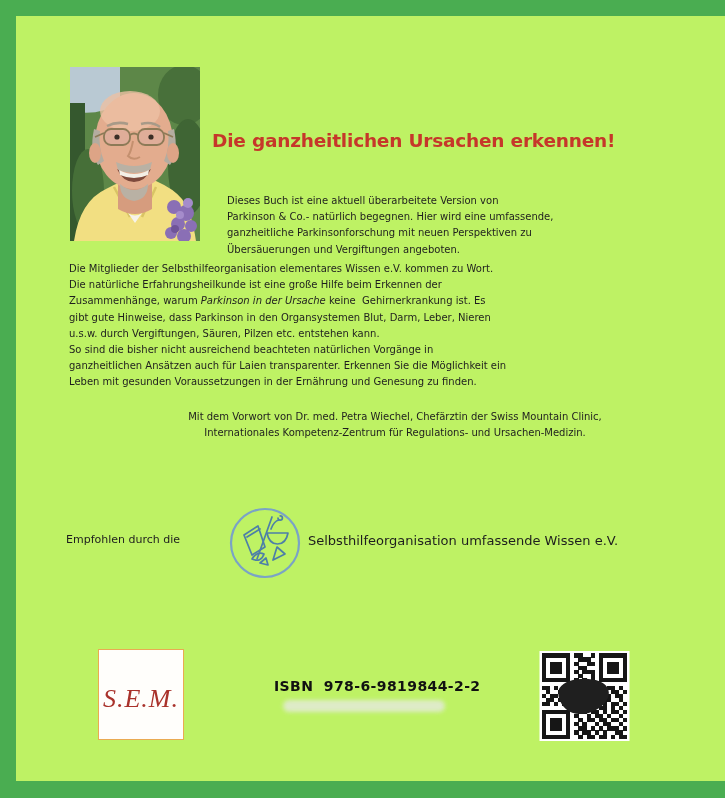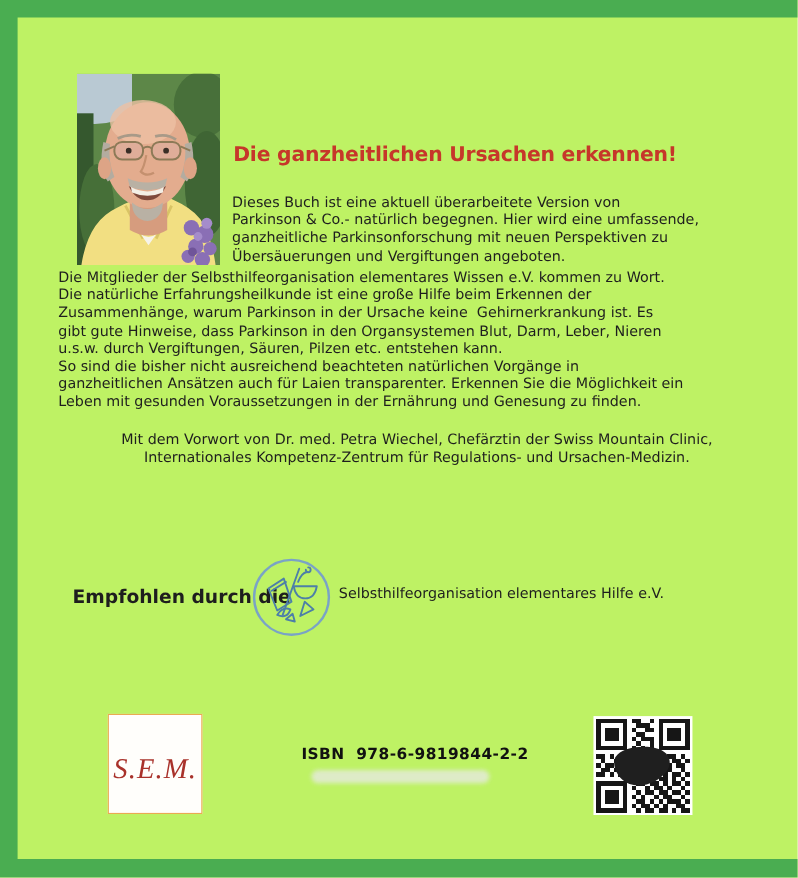--- a/index.html
+++ b/index.html
@@ -20,29 +20,29 @@
     pointer-events:none;
     box-sizing:border-box;
   }
   .portrait{position:absolute;left:70px;top:67px;width:130px;height:174px;}
   .heading{
     position:absolute;left:212px;top:130px;margin:0;
     font-size:18.5px;font-weight:bold;letter-spacing:-0.2px;
     color:#c6372a;
   }
   .para{
-    position:absolute;margin:0;
-    font-size:13px;line-height:16.2px;
+    position:absolute;margin:16px;
+    font-size:10px;line-height:16.2px;
     white-space:pre-wrap;
   }
   .intro{left:211px;top:177px;width:480px;}
   .bodytext{left:53px;top:245px;width:640px;}
   .foreword{left:59px;top:393px;width:640px;text-align:center;}
-  .it{}
-  .rec-prefix{position:absolute;left:66px;top:533px;font-size:17px;font-weight:bold;}
+  .it{font-style:italic;}
+  .rec-prefix{position:absolute;left:66px;top:533px;font-size:11px;}
   .org-logo{position:absolute;left:227px;top:505px;width:76px;height:76px;}
   .org-name{position:absolute;left:308px;top:533px;font-size:13px;}
   .sem{
     position:absolute;left:98px;top:649px;width:86px;height:91px;
     border:1.5px solid #eaaa52;background:#fffefb;
     box-sizing:border-box;
     display:flex;align-items:center;justify-content:center;
   }
   .sem span{
     font-family:"Liberation Serif","DejaVu Serif",serif;
@@ -143,21 +143,21 @@
       <path d="M45,12 L30,54"></path>
       <path d="M44,24 q3,-8 8,-9"></path>
       <path d="M51,13 a2.2,2.2 0 1,0 2.2,-2.2"></path>
       <path d="M40,28 h21 q-2,11 -10.5,11 q-8.5,0 -10.5,-11 Z"></path>
       <path d="M50,42 l8,7 -12,6 z"></path>
       <path d="M25,54 q5,-8 12,-5 q-3,9 -12,5 Z"></path>
       <path d="M33,58 l6,-5 2,7 z"></path>
     </g>
   </svg>
 
-  <span class="org-name">Selbsthilfeorganisation elementares Hilfe e.V.</span>
+  <span class="org-name">Selbsthilfeorganisation umfassende Wissen e.V.</span>
 
   <div class="sem">
     <span>S.E.M.</span>
   </div>
 
   <div class="isbn">ISBN  978-6-9819844-2-2</div>
   <div class="smudge"></div>
 
   <svg class="qr" viewBox="-0.6 -0.6 22.2 22.2">
     <rect x="-0.6" y="-0.6" width="22.2" height="22.2" fill="#ffffff"></rect>

